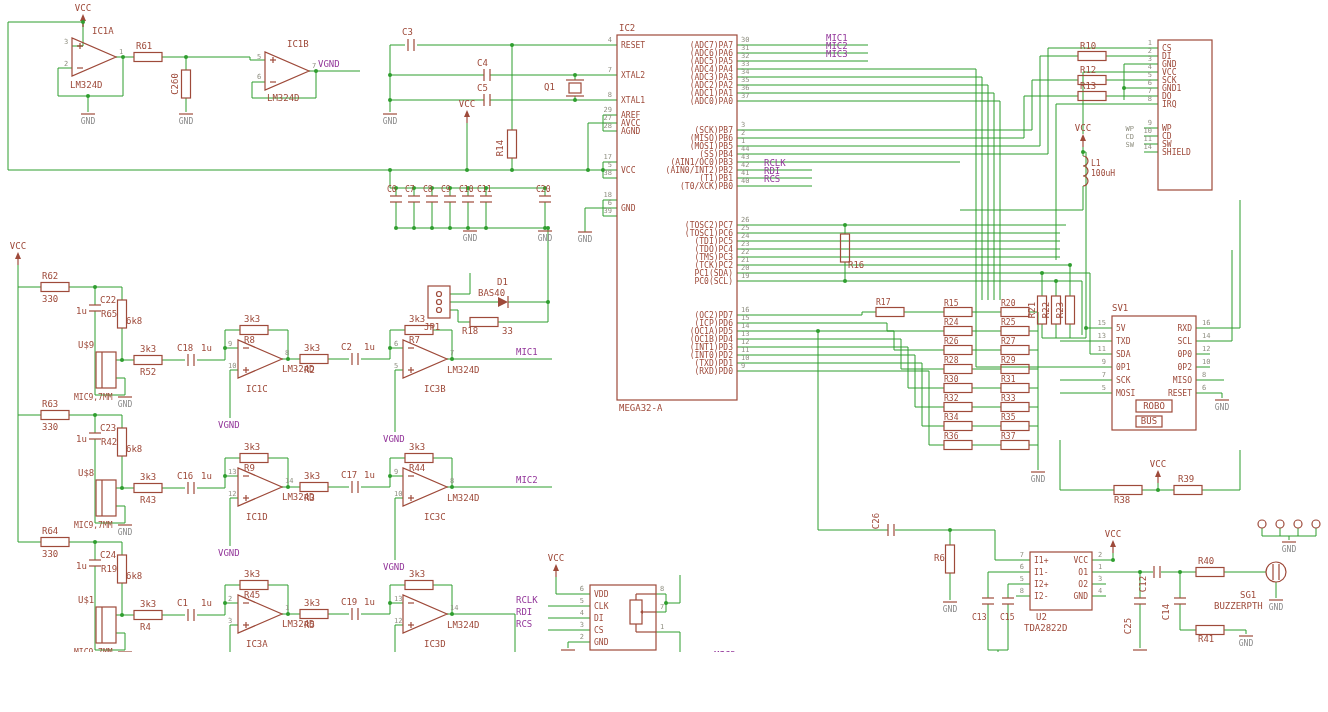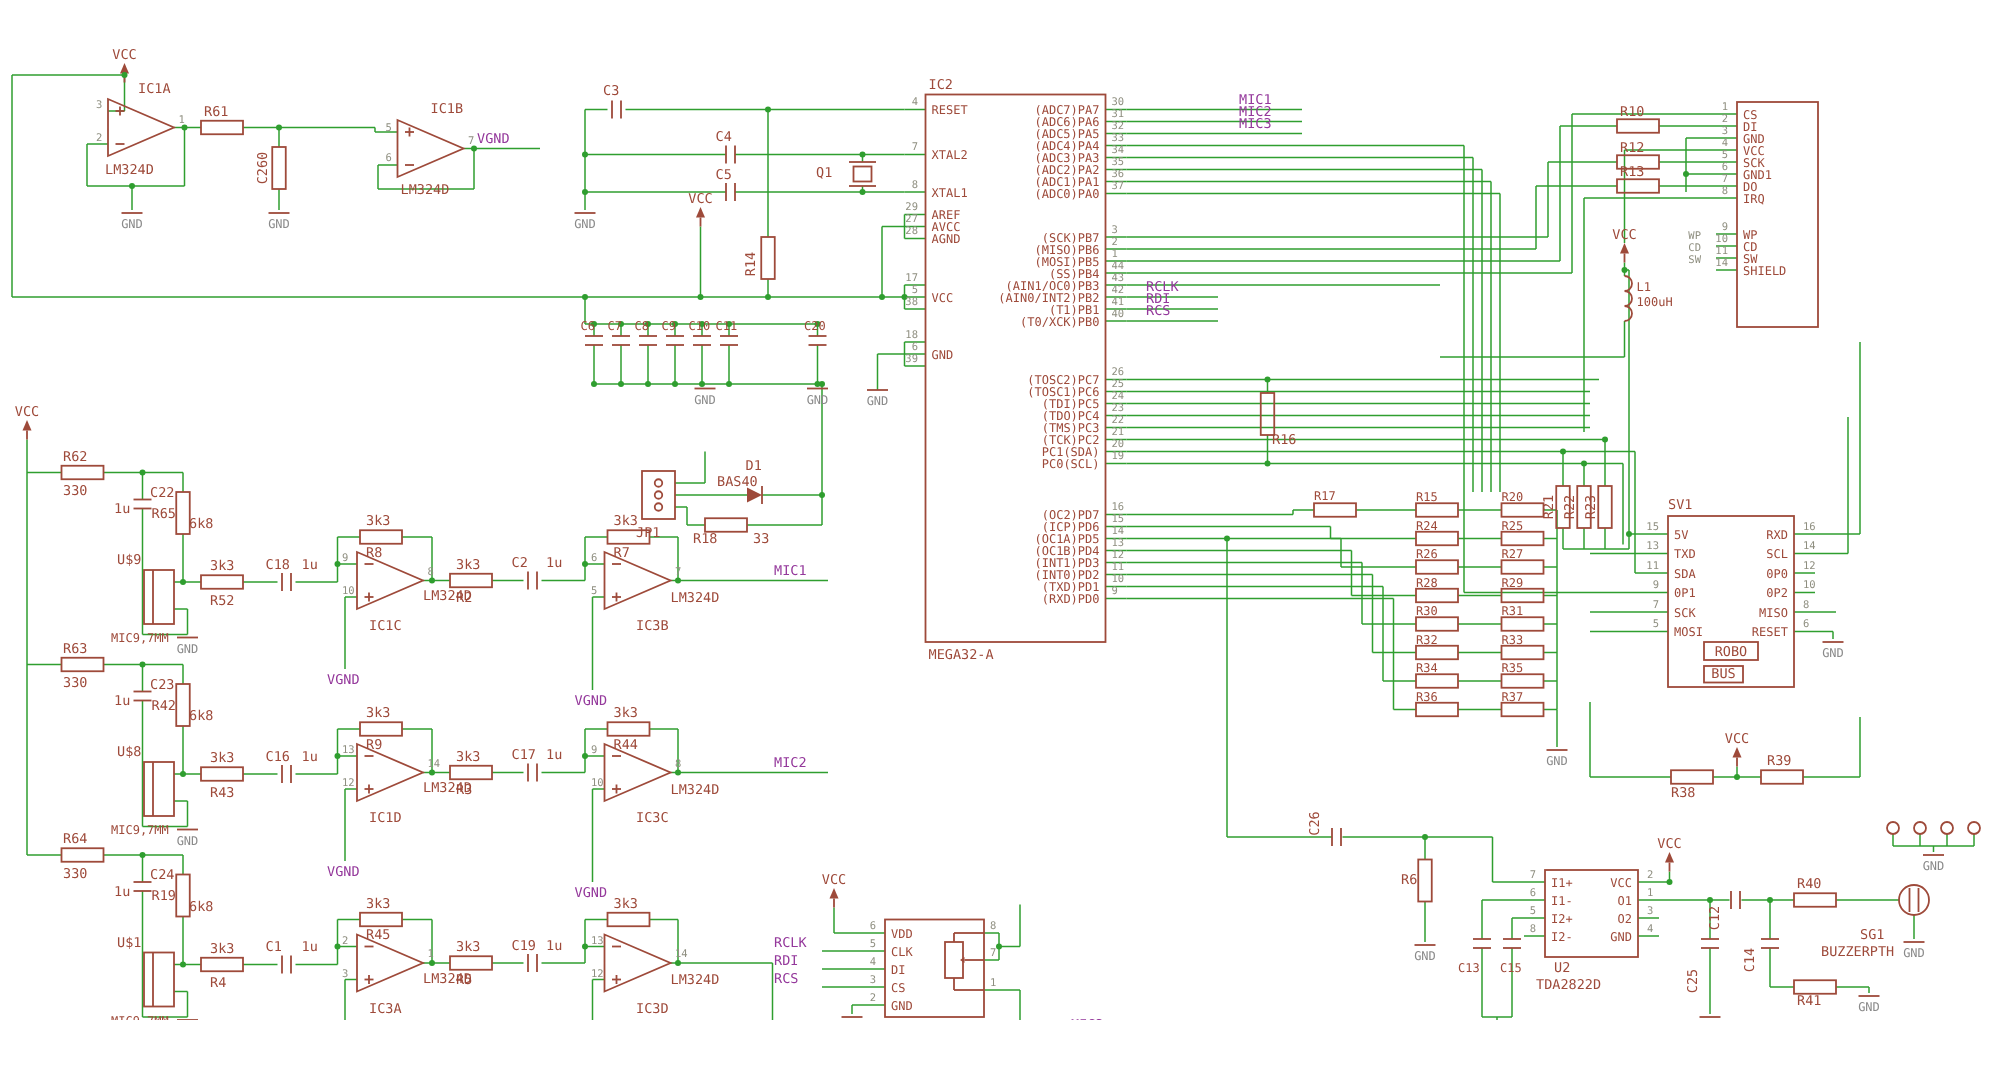--- a/index.html
+++ b/index.html
@@ -1,16 +1,16 @@
 <!DOCTYPE html>
 <html><head>
 <meta charset="utf-8">
 <style>
   html,body{margin:0;padding:0;background:#ffffff;}
-  .sheet{width:1328px;height:652px;position:relative;background:#ffffff;overflow:hidden;margin-top:28px;}
+  .sheet{width:1328px;height:652px;position:relative;background:#ffffff;overflow:hidden;}
   text{font-family:"DejaVu Sans Mono","Liberation Mono",monospace;}
   .part{fill:#9e4a3a;font-size:9px;}
   .pname{fill:#9e4a3a;font-size:8px;}
   .pin{fill:#8f8f80;font-size:7px;}
   .net{fill:#94389b;font-size:9px;}
   .gnd{fill:#8a8a8a;font-size:8px;text-anchor:middle;}
   .wire{stroke:#2f9e2f;stroke-width:1;}
   .sym{stroke:#9e4a3a;stroke-width:1.2;fill:none;}
   .symf{fill:#9e4a3a;stroke:none;}
 </style>

